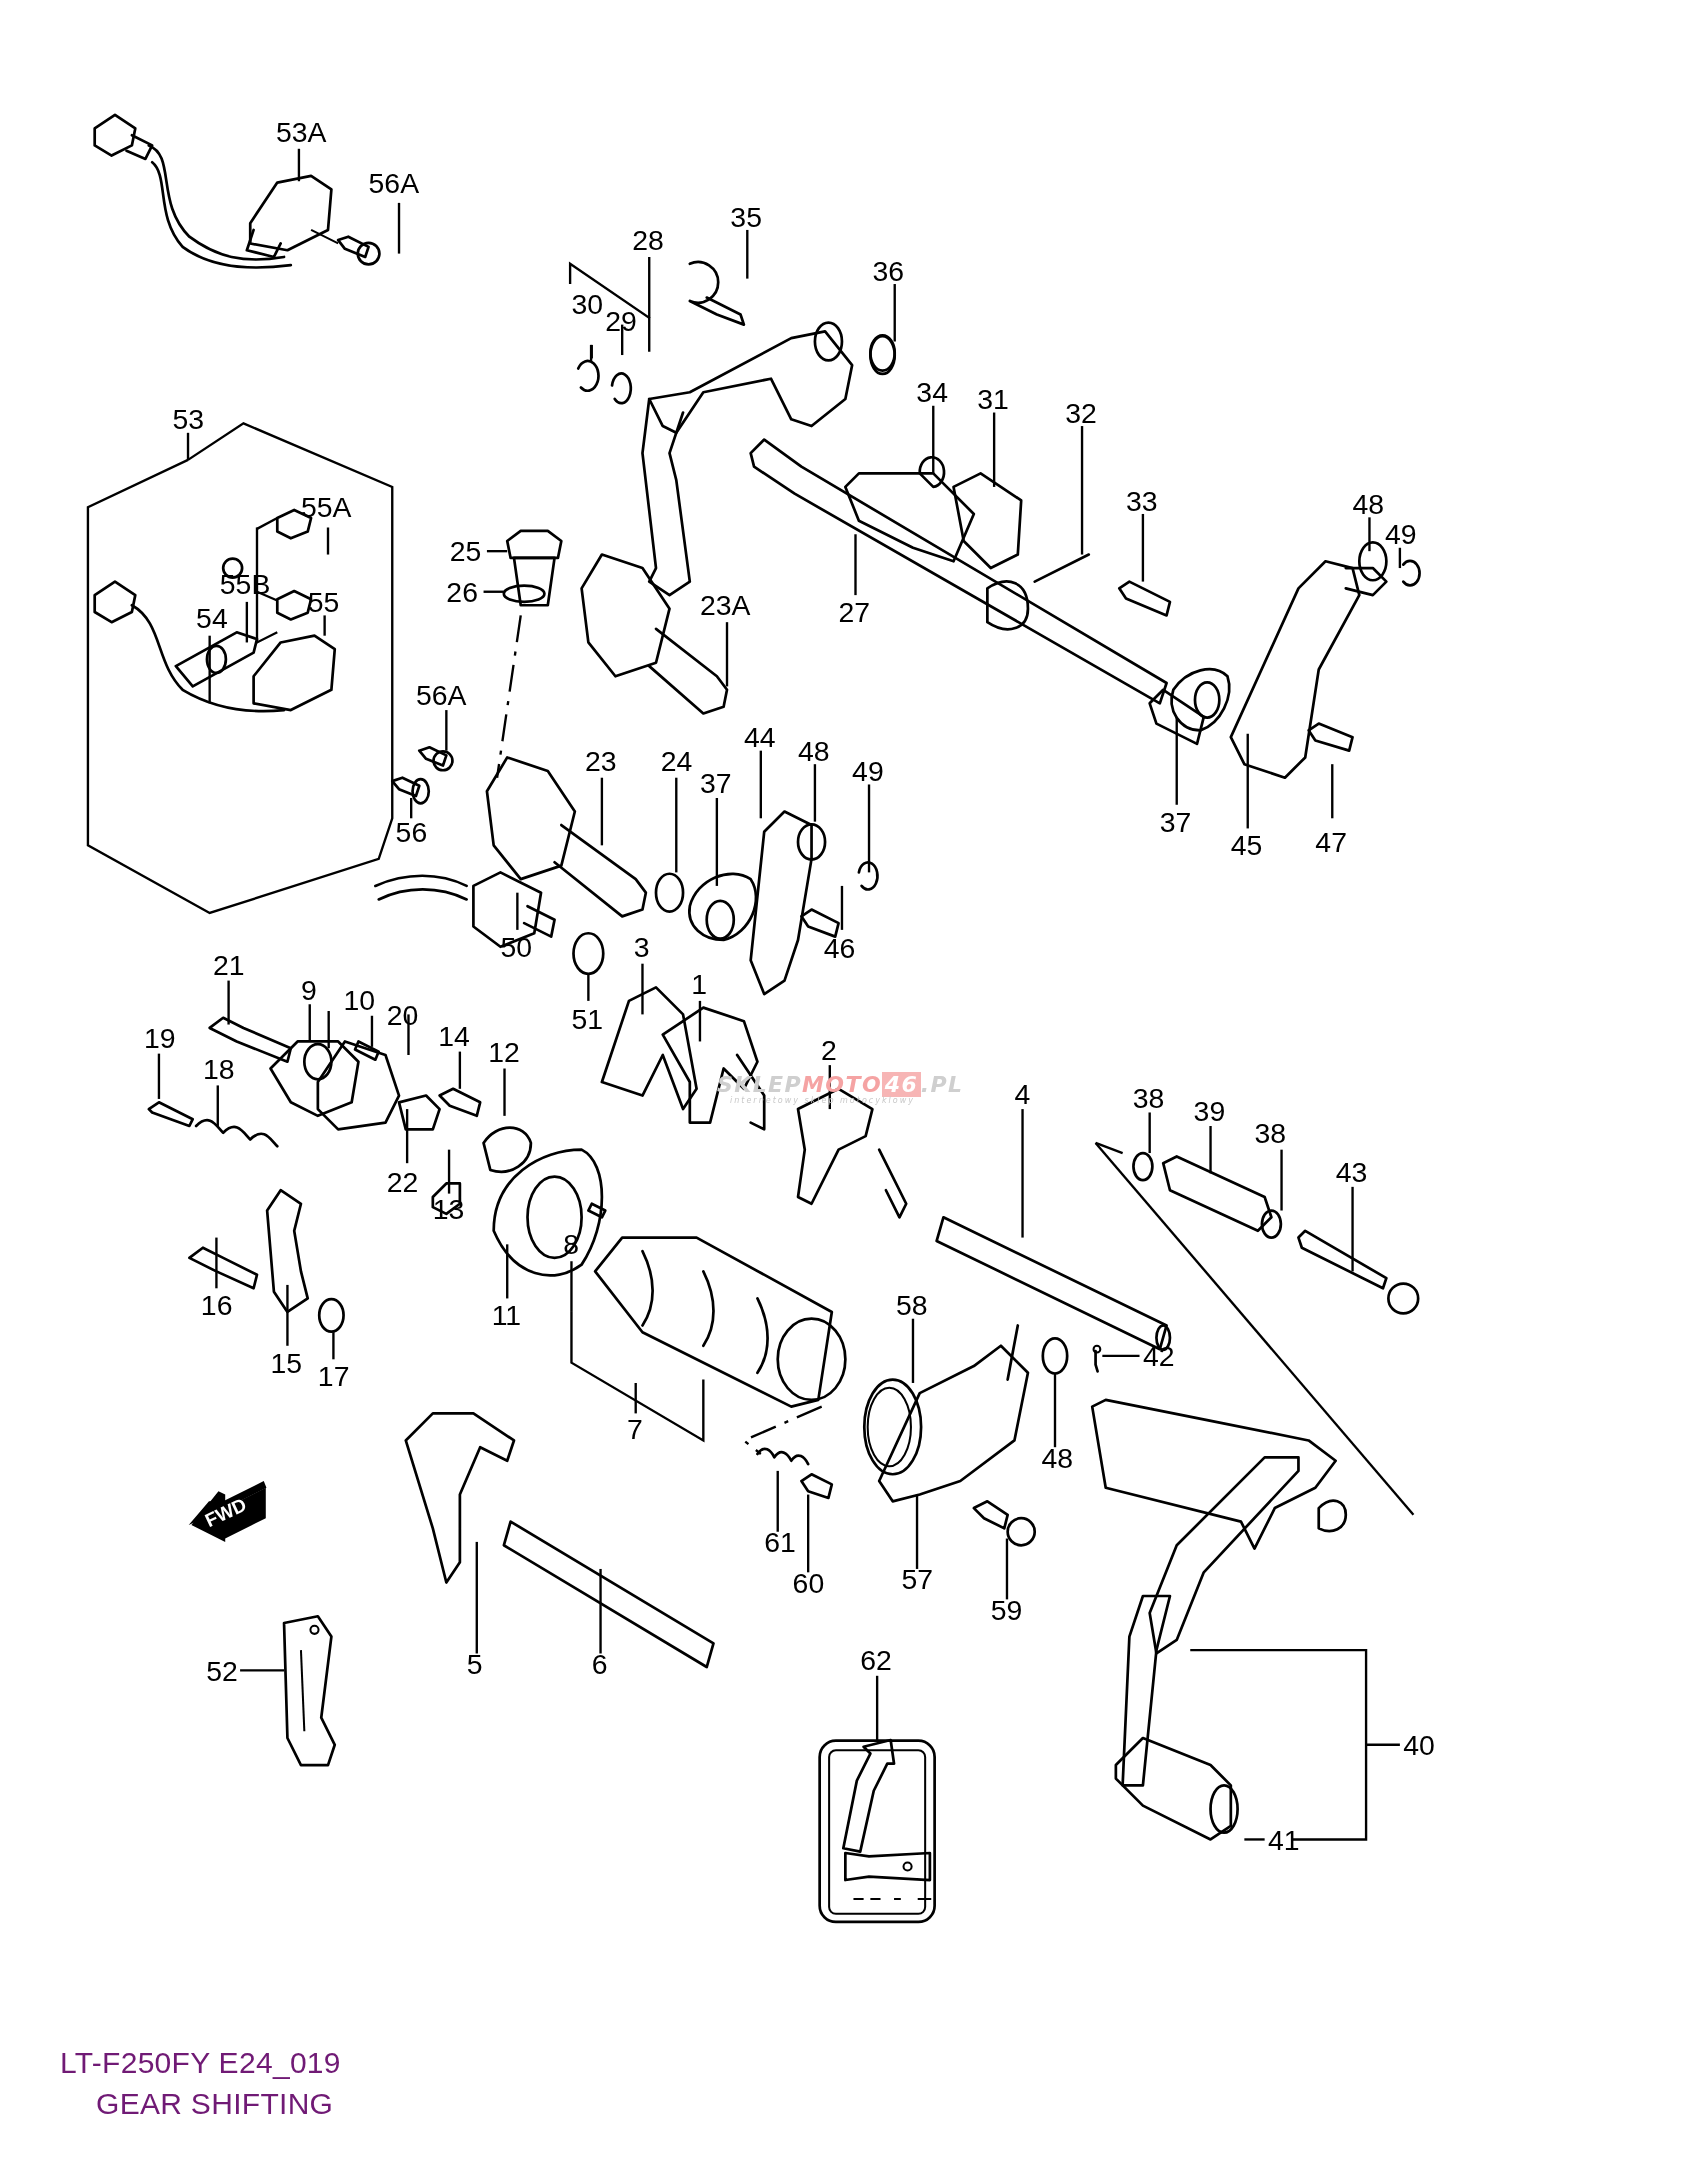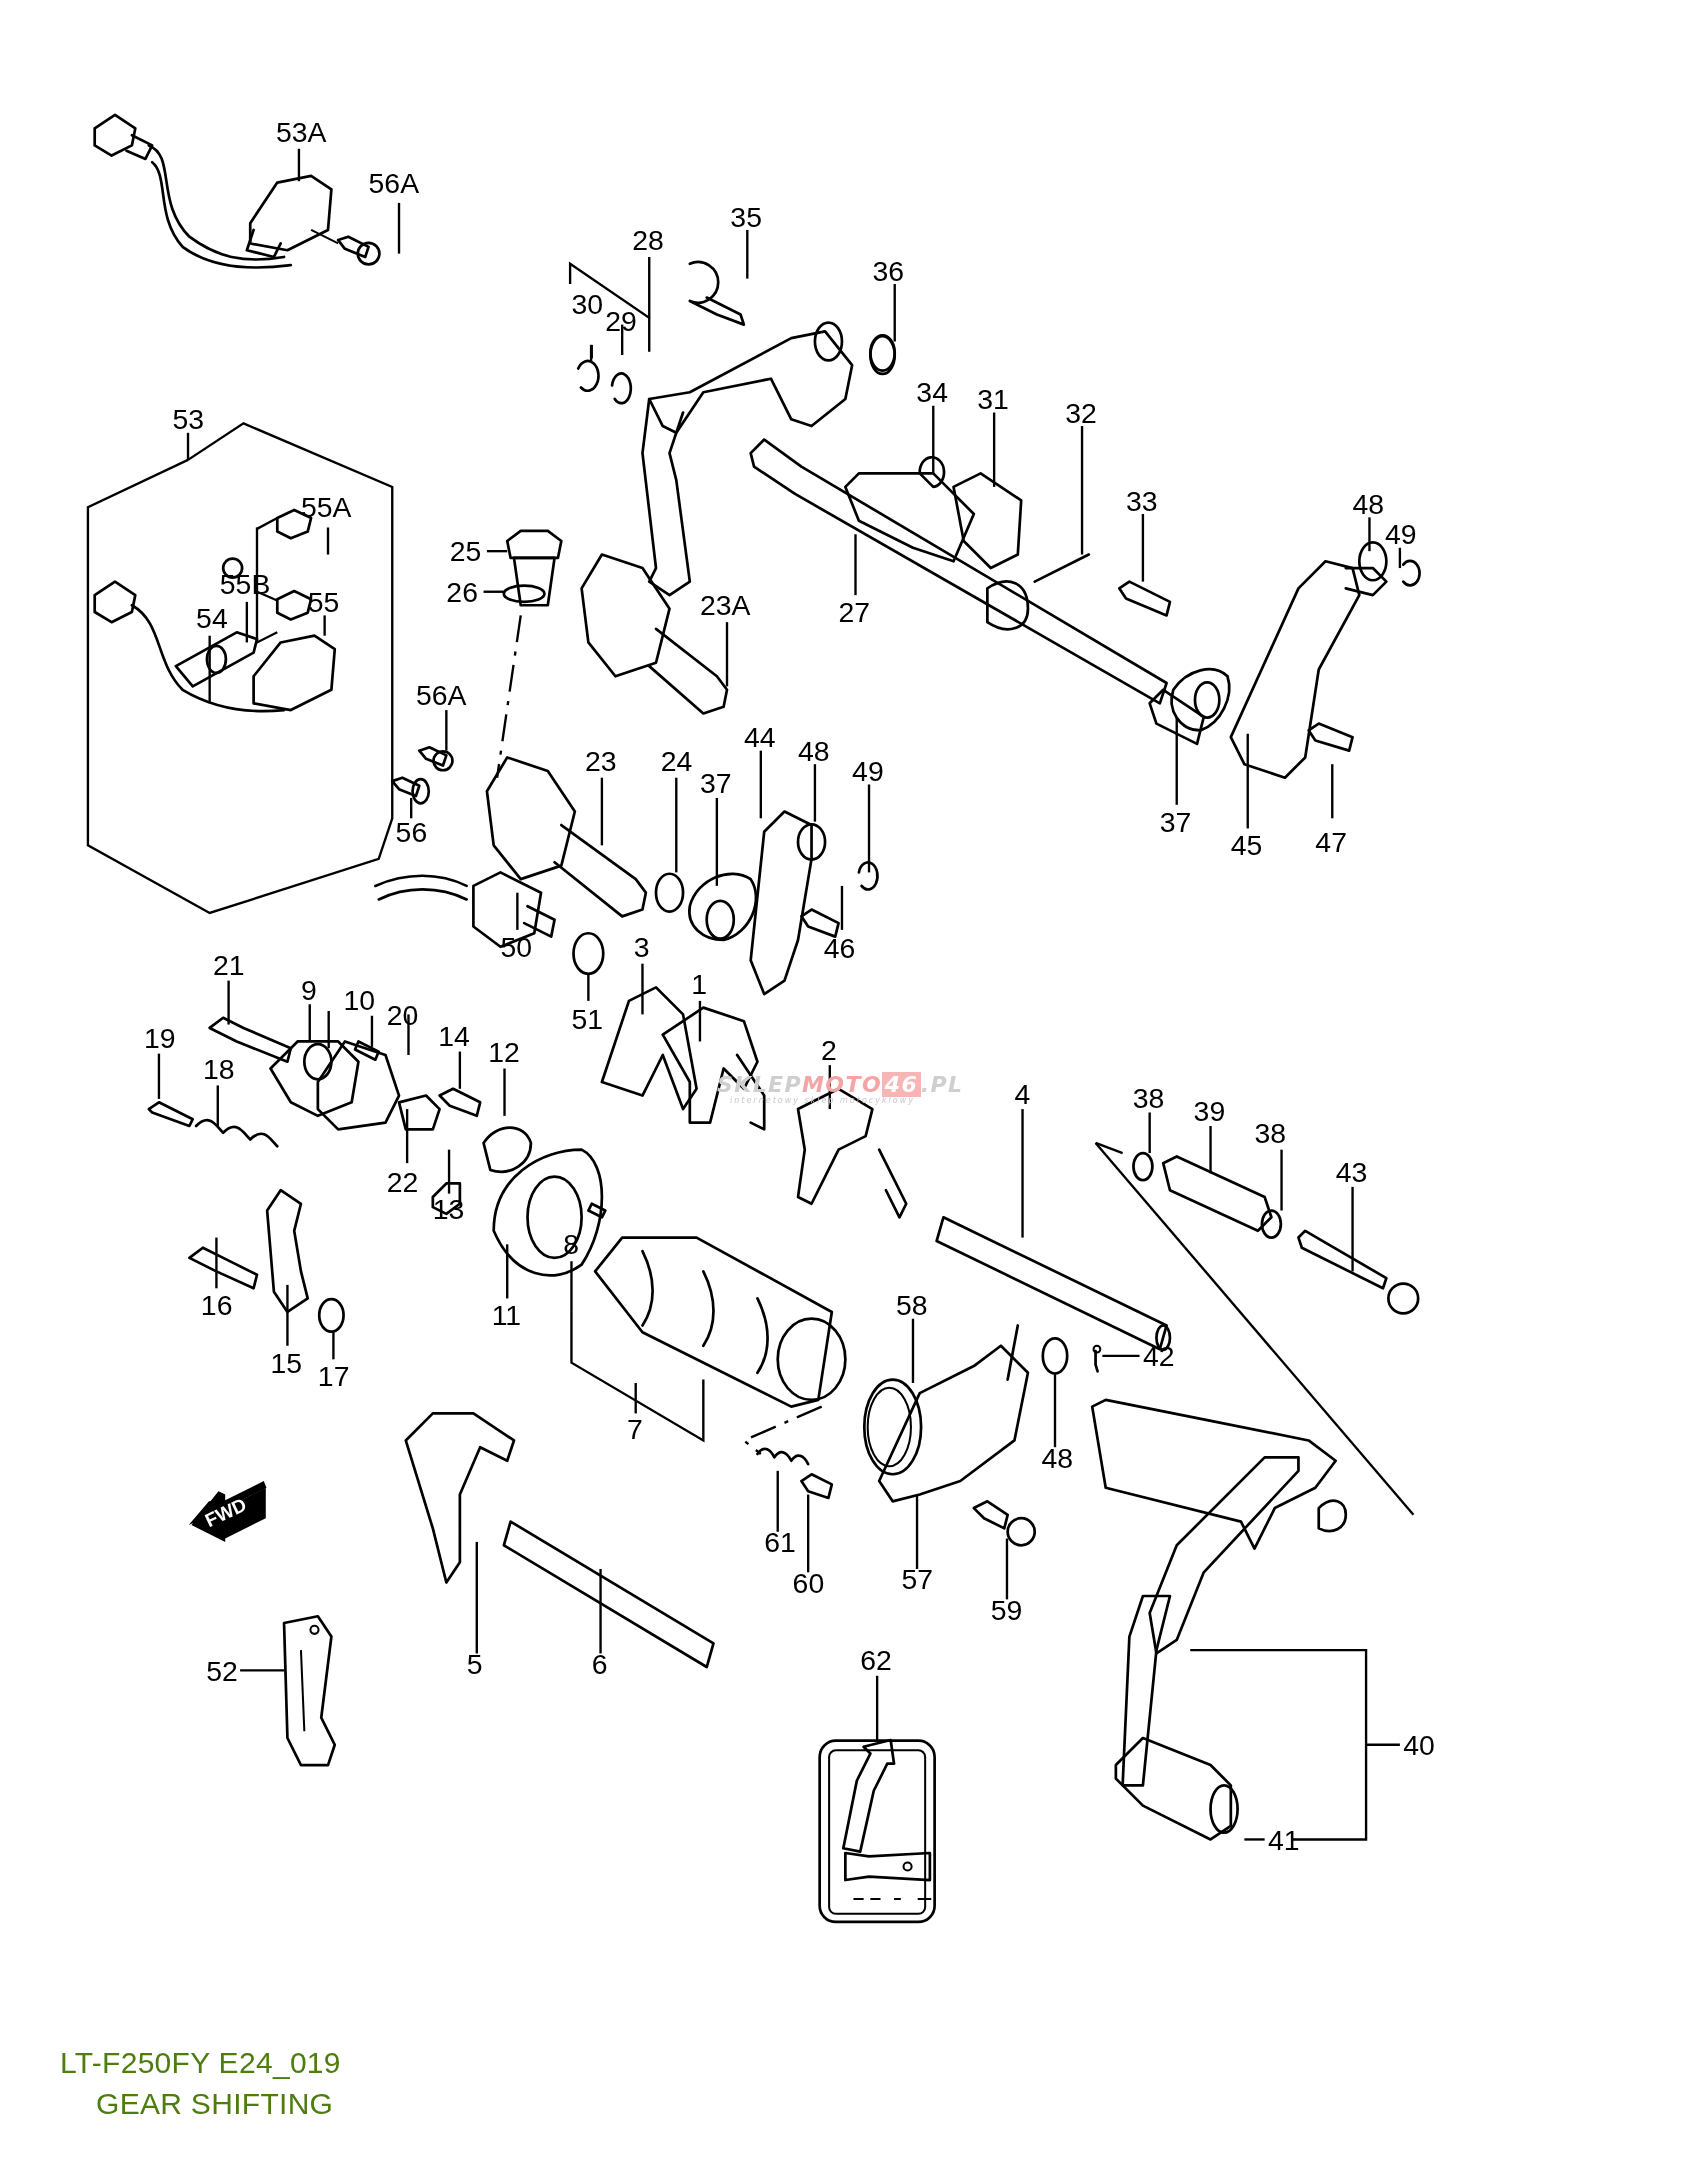--- a/index.html
+++ b/index.html
@@ -5,21 +5,21 @@
   html, body { margin: 0; padding: 0; background: #ffffff; }
   body { width: 1688px; height: 2183px; position: relative; overflow: hidden;
          font-family: "Liberation Sans", sans-serif; color: #000; }
   #diagram { position: absolute; left: 0; top: 0; width: 1688px; height: 2183px; }
   .part { fill: none; stroke: #000; stroke-width: 4; stroke-linejoin: round; stroke-linecap: round; }
   .thin { fill: none; stroke: #000; stroke-width: 3; }
   .leader { fill: none; stroke: #000; stroke-width: 3.5; }
   .dash { fill: none; stroke: #000; stroke-width: 3.5; stroke-dasharray: 40 14 6 14; }
   .callout { font-family: "Liberation Sans", sans-serif; font-size: 42px; fill: #000; }
   .footer { position: absolute; left: 60px; font-family: "Liberation Sans", sans-serif;
-            font-size: 30px; color: #4d7c0f; letter-spacing: 0.3px; }
+            font-size: 30px; color: #701a75; letter-spacing: 0.3px; }
   #footer-code { top: 2046px; }
   #footer-title { top: 2087px; margin-left: 36px; }
   .wm { position: absolute; left: 717px; top: 1072px; font-family: "DejaVu Sans", sans-serif;
         font-weight: bold; font-style: italic; font-size: 22px; letter-spacing: 1.4px; }
   .wm .a { color: #cfcfcf; }
   .wm .b { color: #f5a3a3; }
   .wm .c { color: #f5a3a3; background: #f7b5b5; color: #ffffff; padding: 0 2.7px; }
   .wm-sub { position: absolute; left: 730px; top: 1096px; font-family: "DejaVu Sans", sans-serif;
             font-style: italic; font-size: 8px; color: #c8c8c8; letter-spacing: 2px; text-align: center; }
 </style>

